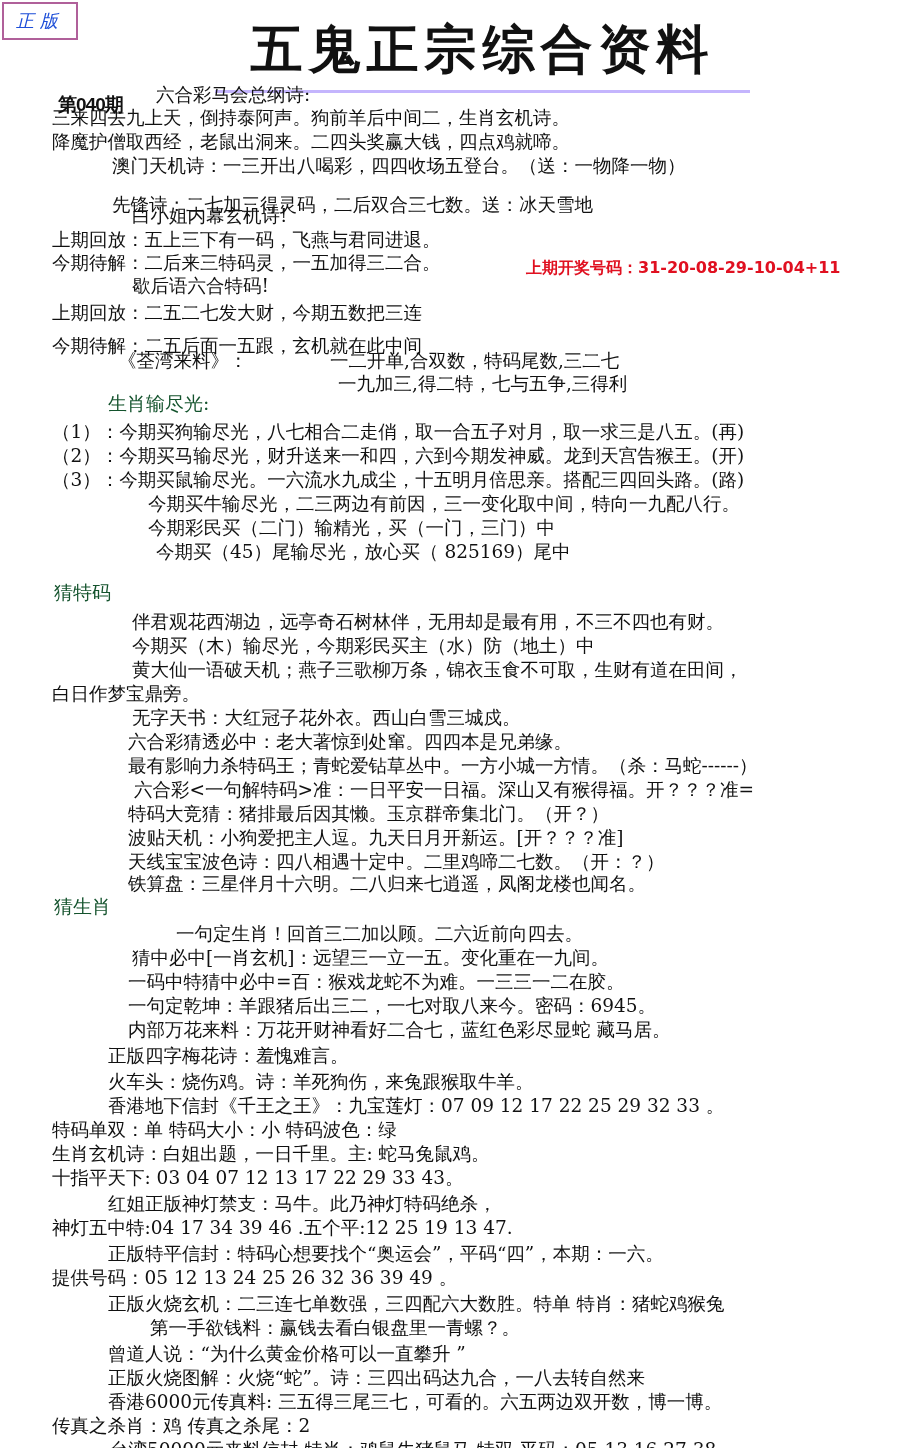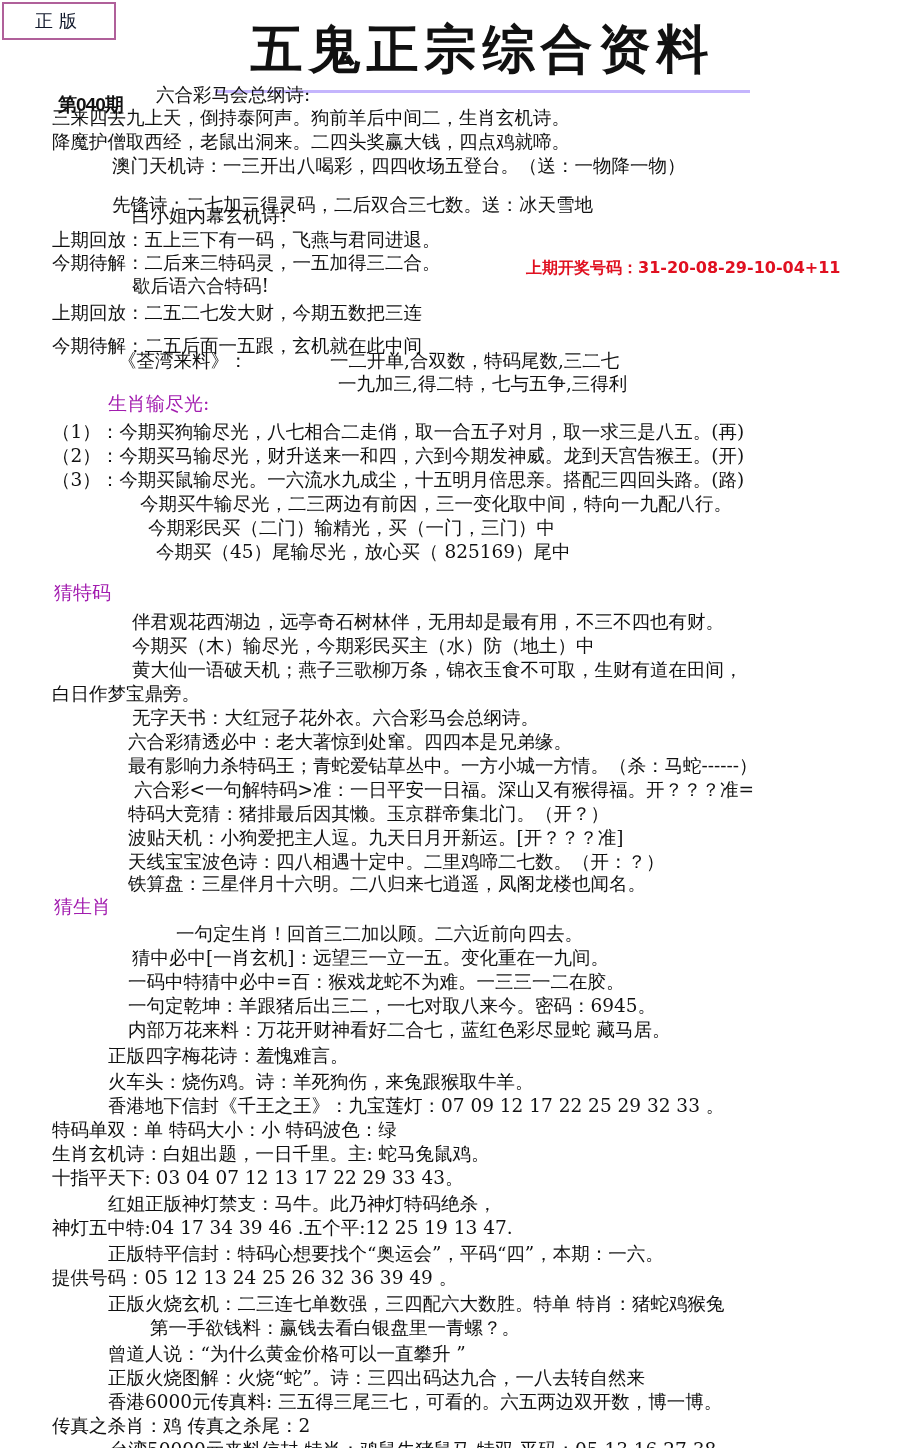--- a/index.html
+++ b/index.html
@@ -1,39 +1,39 @@
 <!DOCTYPE html>
 <html><head>
   <meta charset="utf-8">
   <style>
     html, body { margin: 0; padding: 0; }
     body {
       width: 900px; height: 1448px; background: #ffffff; position: relative; overflow: hidden;
       font-family: "DejaVu Serif", "Liberation Serif", serif; color: #111;
     }
     .badge {
-      position: absolute; left: 2px; top: 2px; width: 114px; height: 38px;
+      position: absolute; left: 2px; top: 2px; width: 76px; height: 38px;
       border: 2px solid #b0609a; box-sizing: border-box;
       display: flex; align-items: center; justify-content: center;
-      font-size: 18px; color: #0f172a; letter-spacing: 6px;
+      font-size: 18px; color: #1d4ed8; letter-spacing: 6px; font-style: italic;
     }
     .title {
       position: absolute; left: 215px; top: 14px; width: 535px; height: 76px;
       font-size: 52px; font-weight: bold; letter-spacing: 6px; line-height: 70px;
       white-space: nowrap; text-align: center;
       border-bottom: 3px solid #c4b5fd;
     }
     .issue {
       position: absolute; left: 58px; top: 92px; font-family: Liberation Sans, sans-serif;
       font-size: 19px; font-weight: bold; letter-spacing: -1px;
     }
     .line {
       position: absolute; white-space: nowrap; font-size: 18.5px; line-height: 24px;
     }
-    .heading { color: #a21caf; font-size: 19px; }
+    .heading { color: #14532d; font-size: 19px; }
     .red-result {
       position: absolute; left: 526px; top: 258px; white-space: nowrap;
       font-family: "DejaVu Sans", "Liberation Sans", sans-serif; font-weight: bold;
       font-size: 16px; color: #e01020; letter-spacing: 0px;
     }
   </style>
 </head>
 <body>
 
 <div class="badge">正版</div>
@@ -53,29 +53,29 @@
     <div class="line" style="left: 132px; top: 274px;">歇后语六合特码!</div>
     <div class="line" style="left: 52px; top: 301px;">上期回放：二五二七发大财，今期五数把三连</div>
     <div class="line" style="left: 52px; top: 334px;">今期待解：二五后面一五跟，玄机就在此中间</div>
     <div class="line" style="left: 118px; top: 349px;">《荃湾来料》：</div>
     <div class="line" style="left: 330px; top: 349px;">一二开单,合双数，特码尾数,三二七</div>
     <div class="line" style="left: 330px; top: 372px; margin-left: 8px;">一九加三,得二特，七与五争,三得利</div>
     <div class="line heading" style="left: 108px; top: 391px;">生肖输尽光:</div>
     <div class="line" style="left: 52px; top: 420px;">（1）：今期买狗输尽光，八七相合二走俏，取一合五子对月，取一求三是八五。(再)</div>
     <div class="line" style="left: 52px; top: 444px;">（2）：今期买马输尽光，财升送来一和四，六到今期发神威。龙到天宫告猴王。(开)</div>
     <div class="line" style="left: 52px; top: 468px;">（3）：今期买鼠输尽光。一六流水九成尘，十五明月倍思亲。搭配三四回头路。(路)</div>
-    <div class="line" style="left: 140px; top: 492px;">今期买牛输尽光，二三两边有前因，三一变化取中间，特向一九配八行。</div>
+    <div class="line" style="left: 148px; top: 492px;">今期买牛输尽光，二三两边有前因，三一变化取中间，特向一九配八行。</div>
     <div class="line" style="left: 148px; top: 516px;">今期彩民买（二门）输精光，买（一门，三门）中</div>
     <div class="line" style="left: 156px; top: 540px;">今期买（45）尾输尽光，放心买（ 825169）尾中</div>
     <div class="line heading" style="left: 54px; top: 580px;">猜特码</div>
     <div class="line" style="left: 132px; top: 610px;">伴君观花西湖边，远亭奇石树林伴，无用却是最有用，不三不四也有财。</div>
     <div class="line" style="left: 132px; top: 634px;">今期买（木）输尽光，今期彩民买主（水）防（地土）中</div>
     <div class="line" style="left: 132px; top: 658px;">黄大仙一语破天机；燕子三歌柳万条，锦衣玉食不可取，生财有道在田间，</div>
     <div class="line" style="left: 52px; top: 682px;">白日作梦宝鼎旁。</div>
-    <div class="line" style="left: 132px; top: 706px;">无字天书：大红冠子花外衣。六合彩马会总纲诗。</div>
+    <div class="line" style="left: 132px; top: 706px;">无字天书：大红冠子花外衣。西山白雪三城戍。</div>
     <div class="line" style="left: 128px; top: 730px;">六合彩猜透必中：老大著惊到处窜。四四本是兄弟缘。</div>
     <div class="line" style="left: 128px; top: 754px;">最有影响力杀特码王；青蛇爱钻草丛中。一方小城一方情。（杀：马蛇------）</div>
     <div class="line" style="left: 134px; top: 778px;">六合彩&lt;一句解特码&gt;准：一日平安一日福。深山又有猴得福。开？？？准=</div>
     <div class="line" style="left: 128px; top: 802px; text-align: right;">特码大竞猜：猪排最后因其懒。玉京群帝集北门。（开？）</div>
     <div class="line" style="left: 128px; top: 826px;">波贴天机：小狗爱把主人逗。九天日月开新运。[开？？？准]</div>
     <div class="line" style="left: 128px; top: 850px;">天线宝宝波色诗：四八相遇十定中。二里鸡啼二七数。（开：？）</div>
     <div class="line" style="left: 128px; top: 874px; font-family: Liberation Mono, monospace;">铁算盘：三星伴月十六明。二八归来七逍遥，凤阁龙楼也闻名。</div>
     <div class="line heading" style="left: 54px; top: 895px; font-family: Liberation Serif, serif;">猜生肖</div>
     <div class="line" style="left: 176px; top: 922px;">一句定生肖！回首三二加以顾。二六近前向四去。</div>
     <div class="line" style="left: 132px; top: 946px;">猜中必中[一肖玄机]：远望三一立一五。变化重在一九间。</div>

